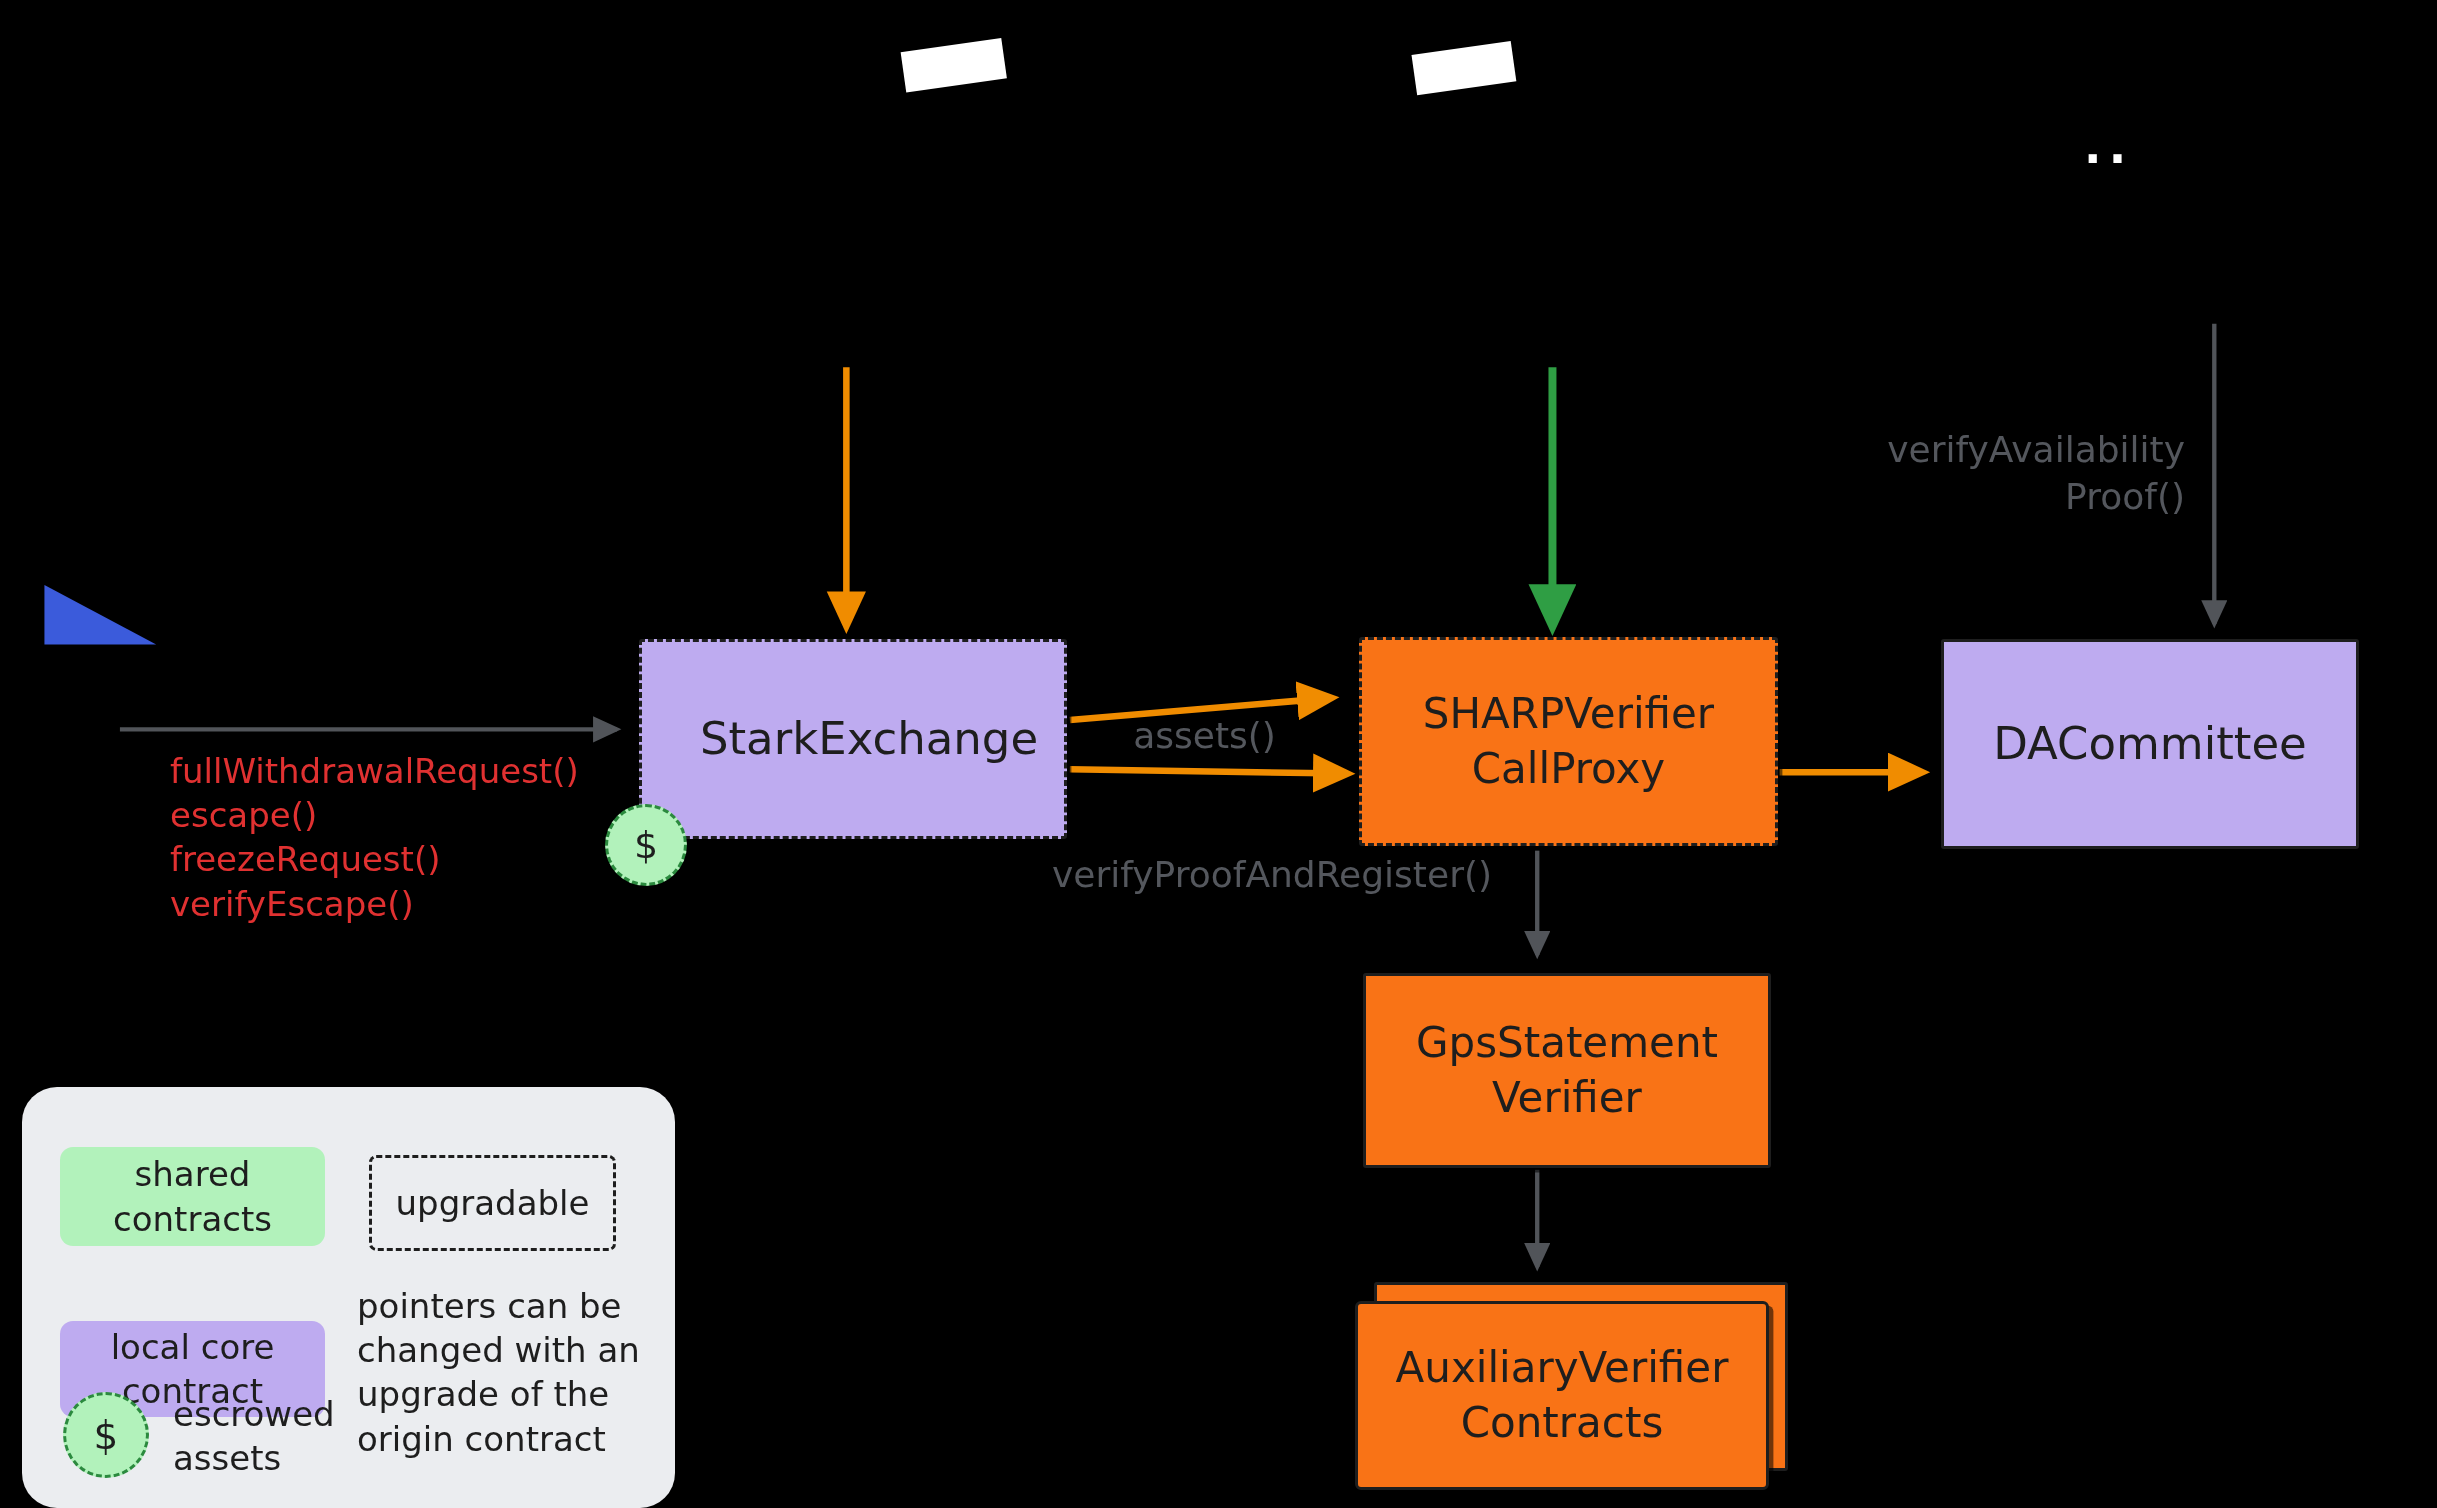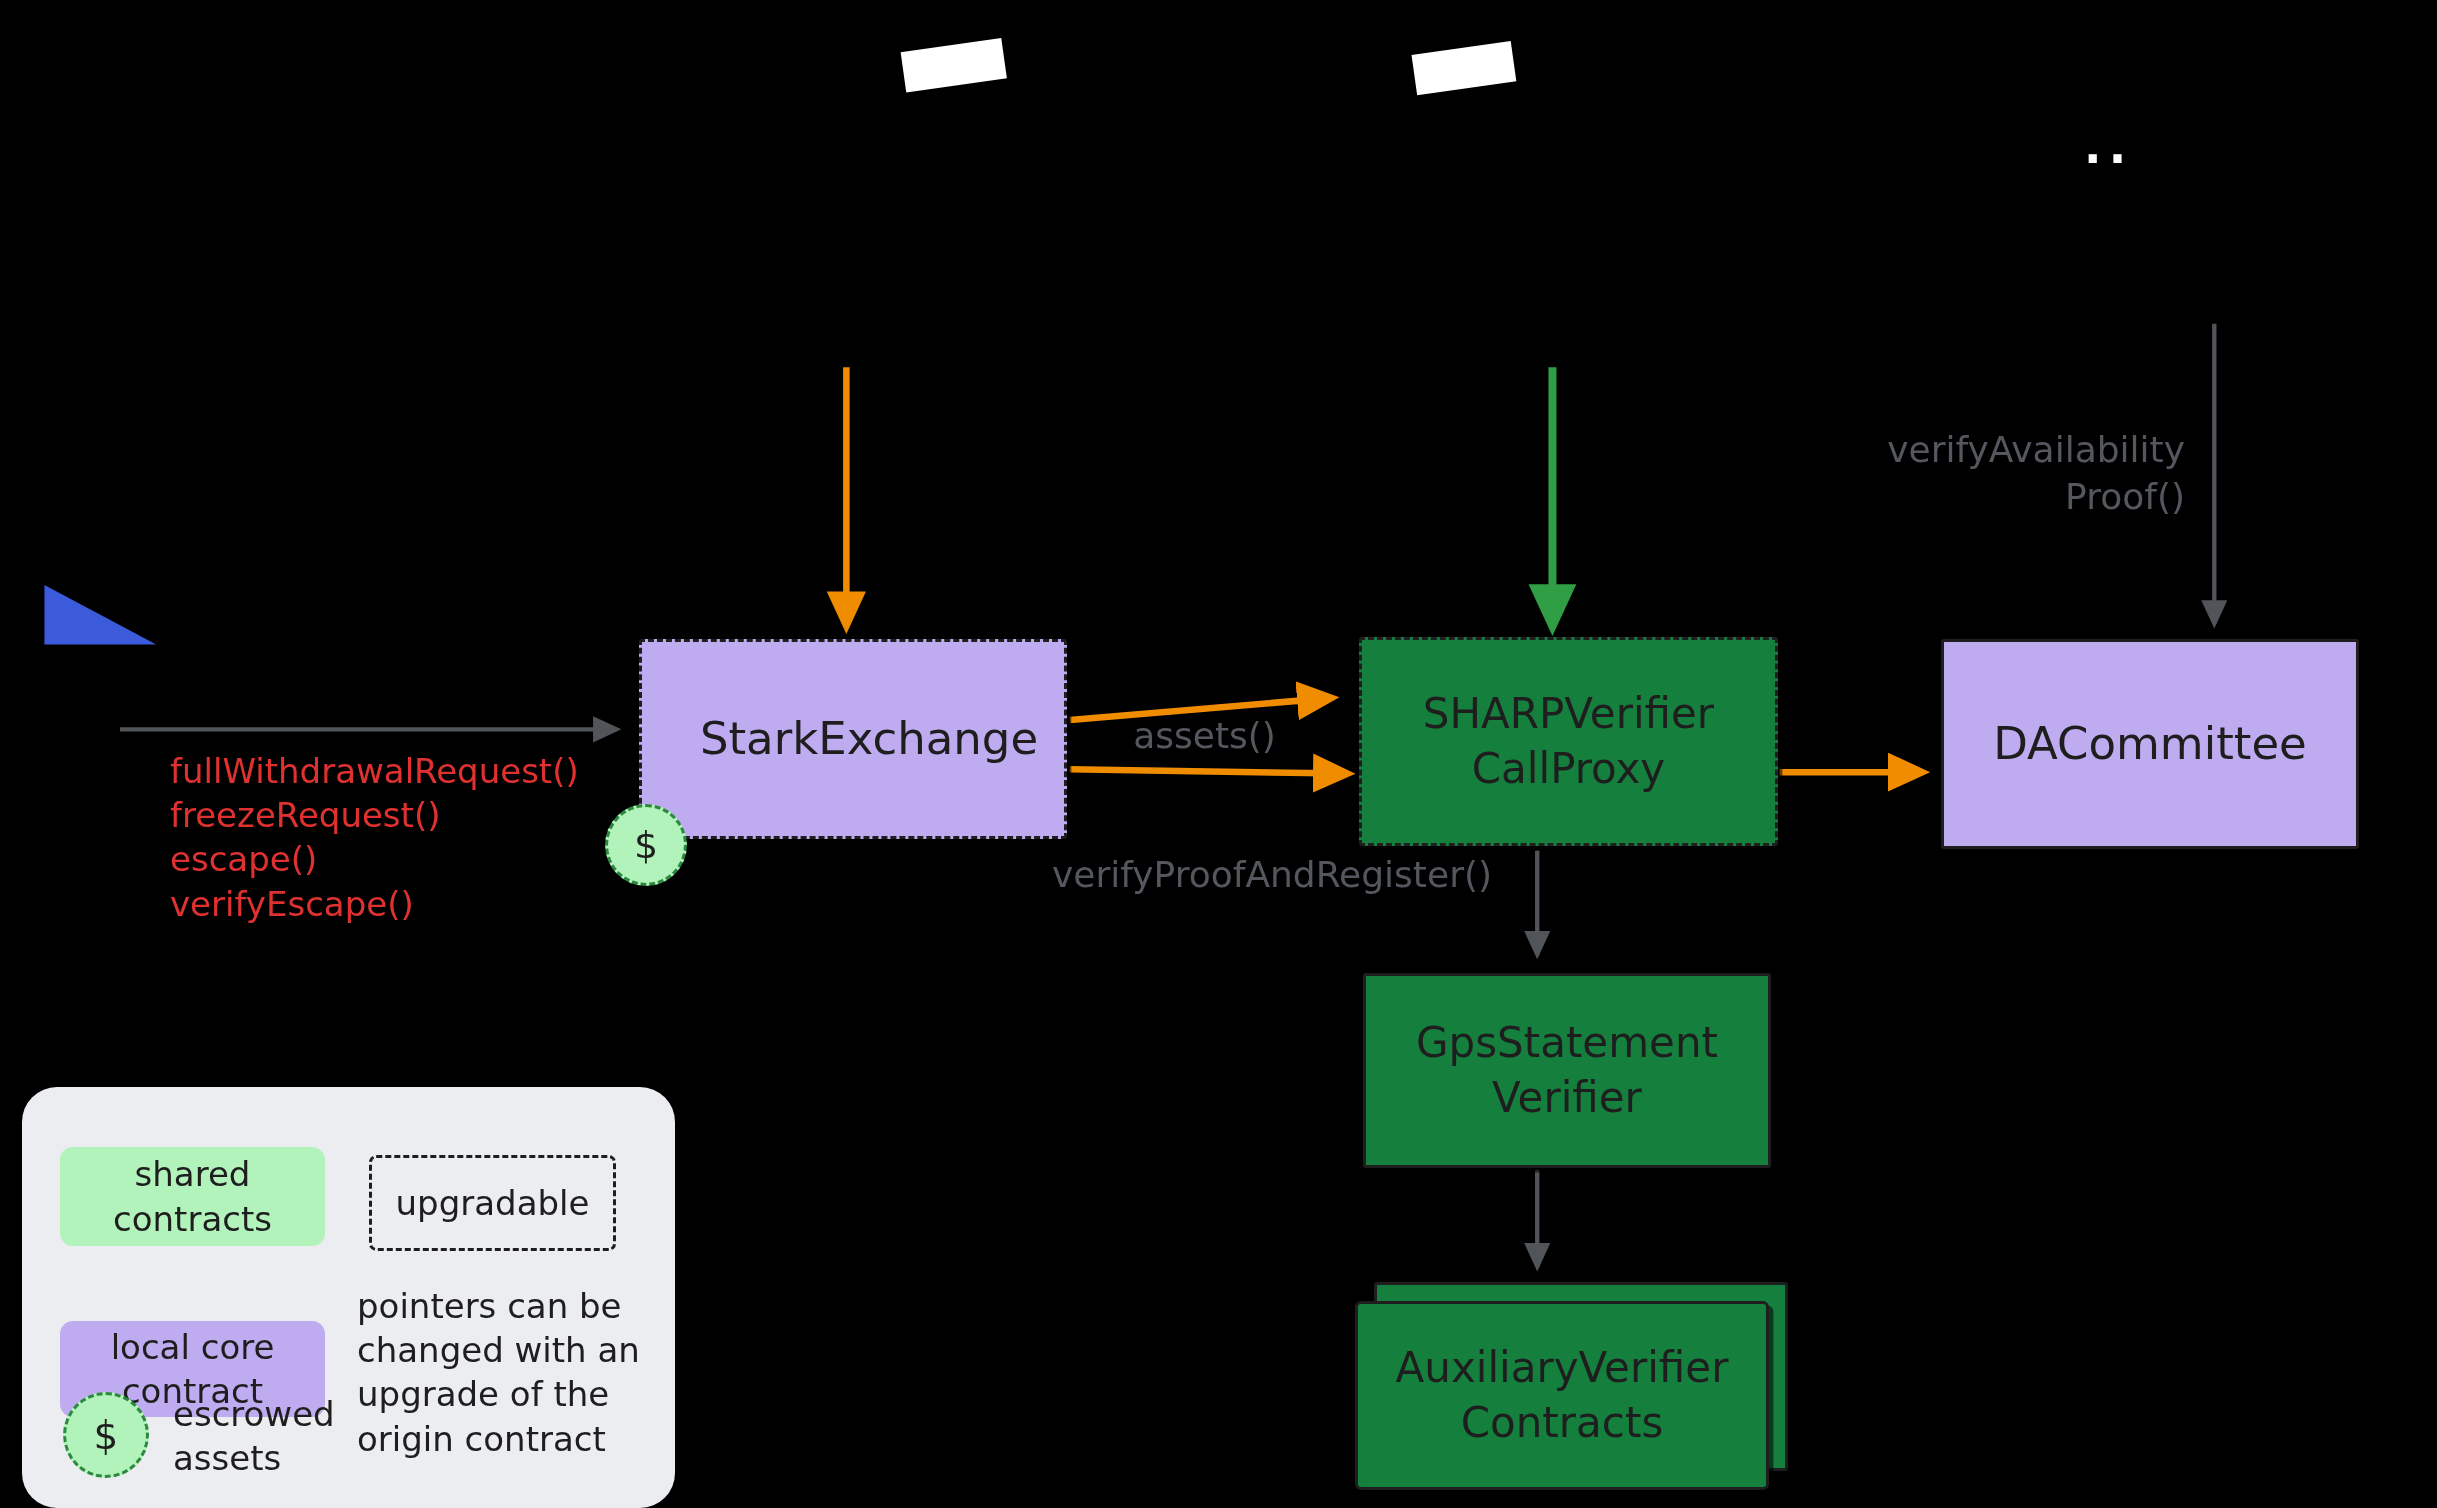--- a/index.html
+++ b/index.html
@@ -4,21 +4,21 @@
 <style>
   html,body{margin:0;padding:0;background:#000;}
   .stage{position:relative;width:2438px;height:1508px;background:#000;
          font-family:"DejaVu Sans",sans-serif;overflow:hidden;}
   .overlay{position:absolute;left:0;top:0;z-index:1;}
   .node{position:absolute;z-index:2;display:flex;align-items:center;justify-content:center;
         text-align:center;color:#1e1e1e;box-sizing:border-box;border:3.6px solid #1e1e1e;
         border-radius:2.9px;box-shadow:4.4px 4.4px 0 rgba(0,0,0,.55);}
   .node.dashed{border-style:dashed;}
   .purple{background:#beabf0;}
-  .green{background:#15803d;justify-content:center;}
+  .green{background:#f97316;justify-content:center;}
   .preline{white-space:pre-line;}
   .node .preline{line-height:1.3;}
   .escrow{position:absolute;z-index:3;border-radius:50%;background:#b2f2bb;
           border:3.6px dashed #2b8a3e;display:flex;align-items:center;justify-content:center;
           color:#1e1e1e;box-sizing:border-box;}
   .gray-label{position:absolute;z-index:2;color:#54575d;font-size:36px;line-height:1.3;}
   .red-calls{position:absolute;z-index:2;left:170px;top:749px;color:#e03131;
              font-size:34px;line-height:1.3;}
   .dots{position:absolute;z-index:2;left:2084px;top:132px;color:#fff;font-size:46px;
         letter-spacing:7.3px;font-weight:bold;}
@@ -99,22 +99,22 @@
   </div>
 
   <div class="gray-label" style="left:1103px;top:713px;width:203px;text-align:center;">assets()</div>
   <div class="gray-label" style="left:1052px;top:852px;">verifyProofAndRegister()</div>
   <div class="gray-label preline" style="left:1858px;top:427px;width:327px;text-align:right;">verifyAvailability
 Proof()</div>
   <div class="dots">··</div>
 
   <div class="red-calls">
     <div>fullWithdrawalRequest()</div>
+    <div>escape()</div>
     <div>freezeRequest()</div>
-    <div>escape()</div>
     <div>verifyEscape()</div>
   </div>
 
   <div class="legend">
     <div class="swatch green-sw">
       <span class="preline">shared
 contracts</span>
     </div>
     <div class="upgradable">
       <span>upgradable</span>

